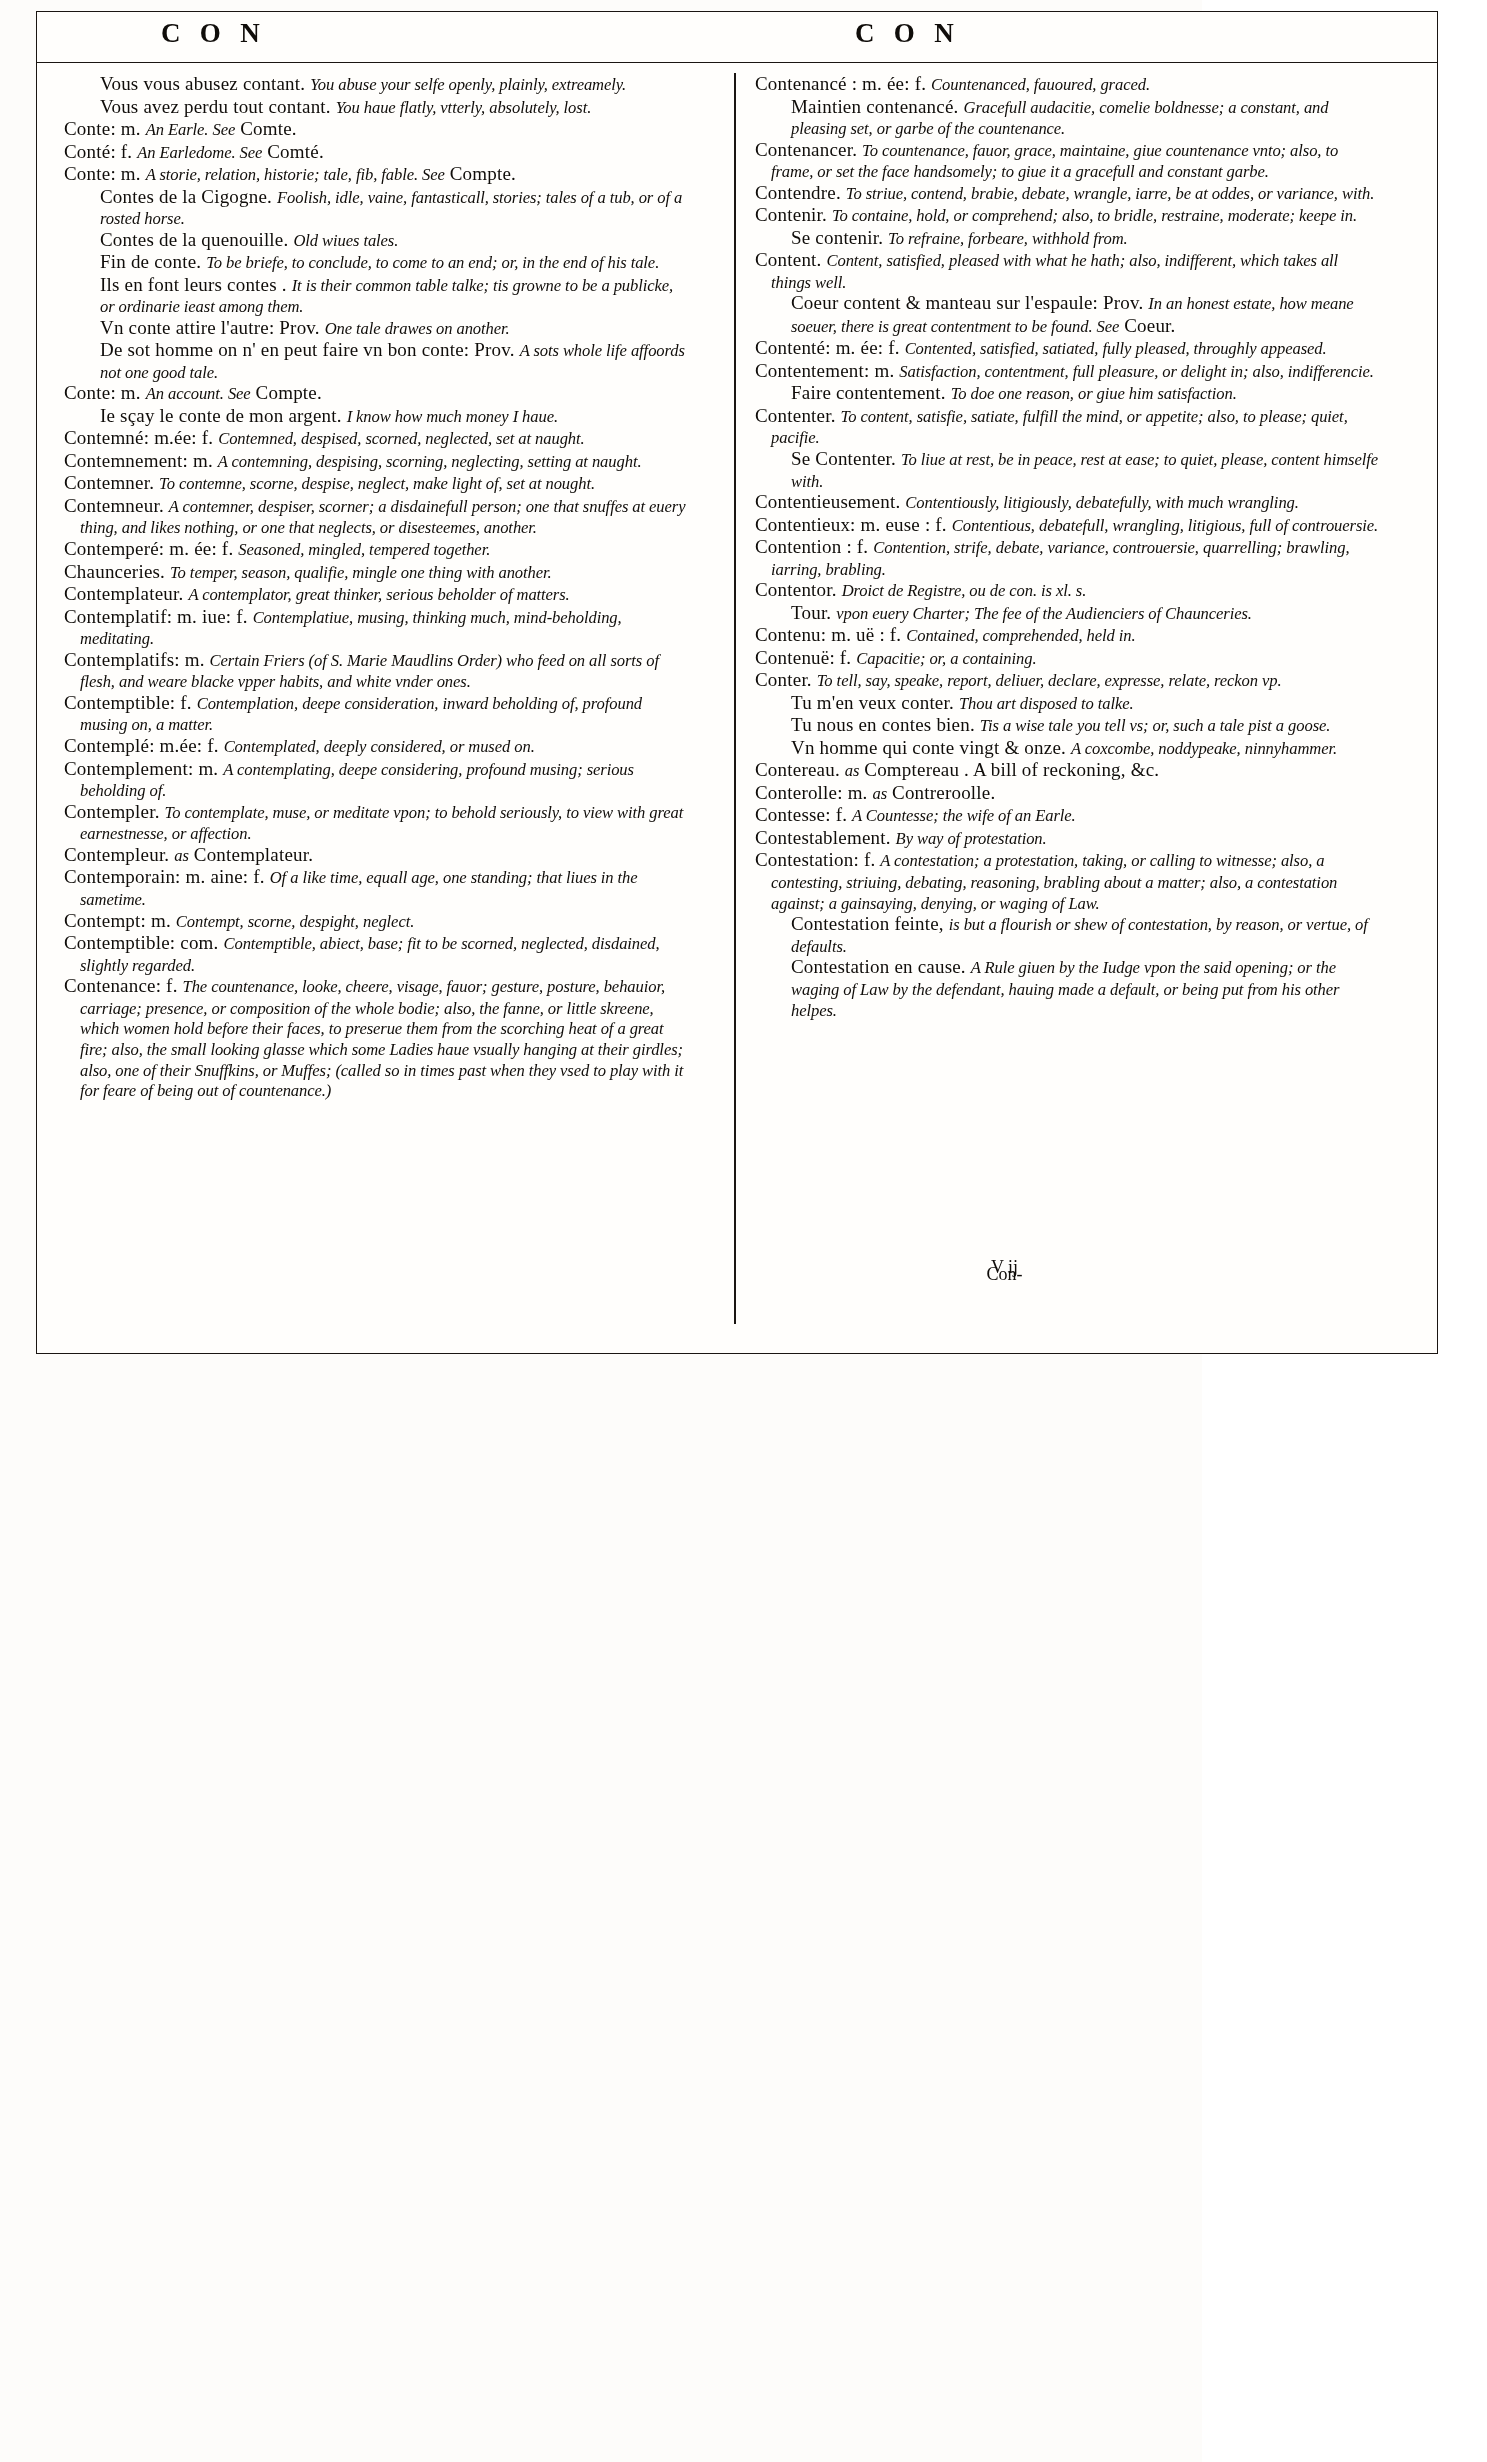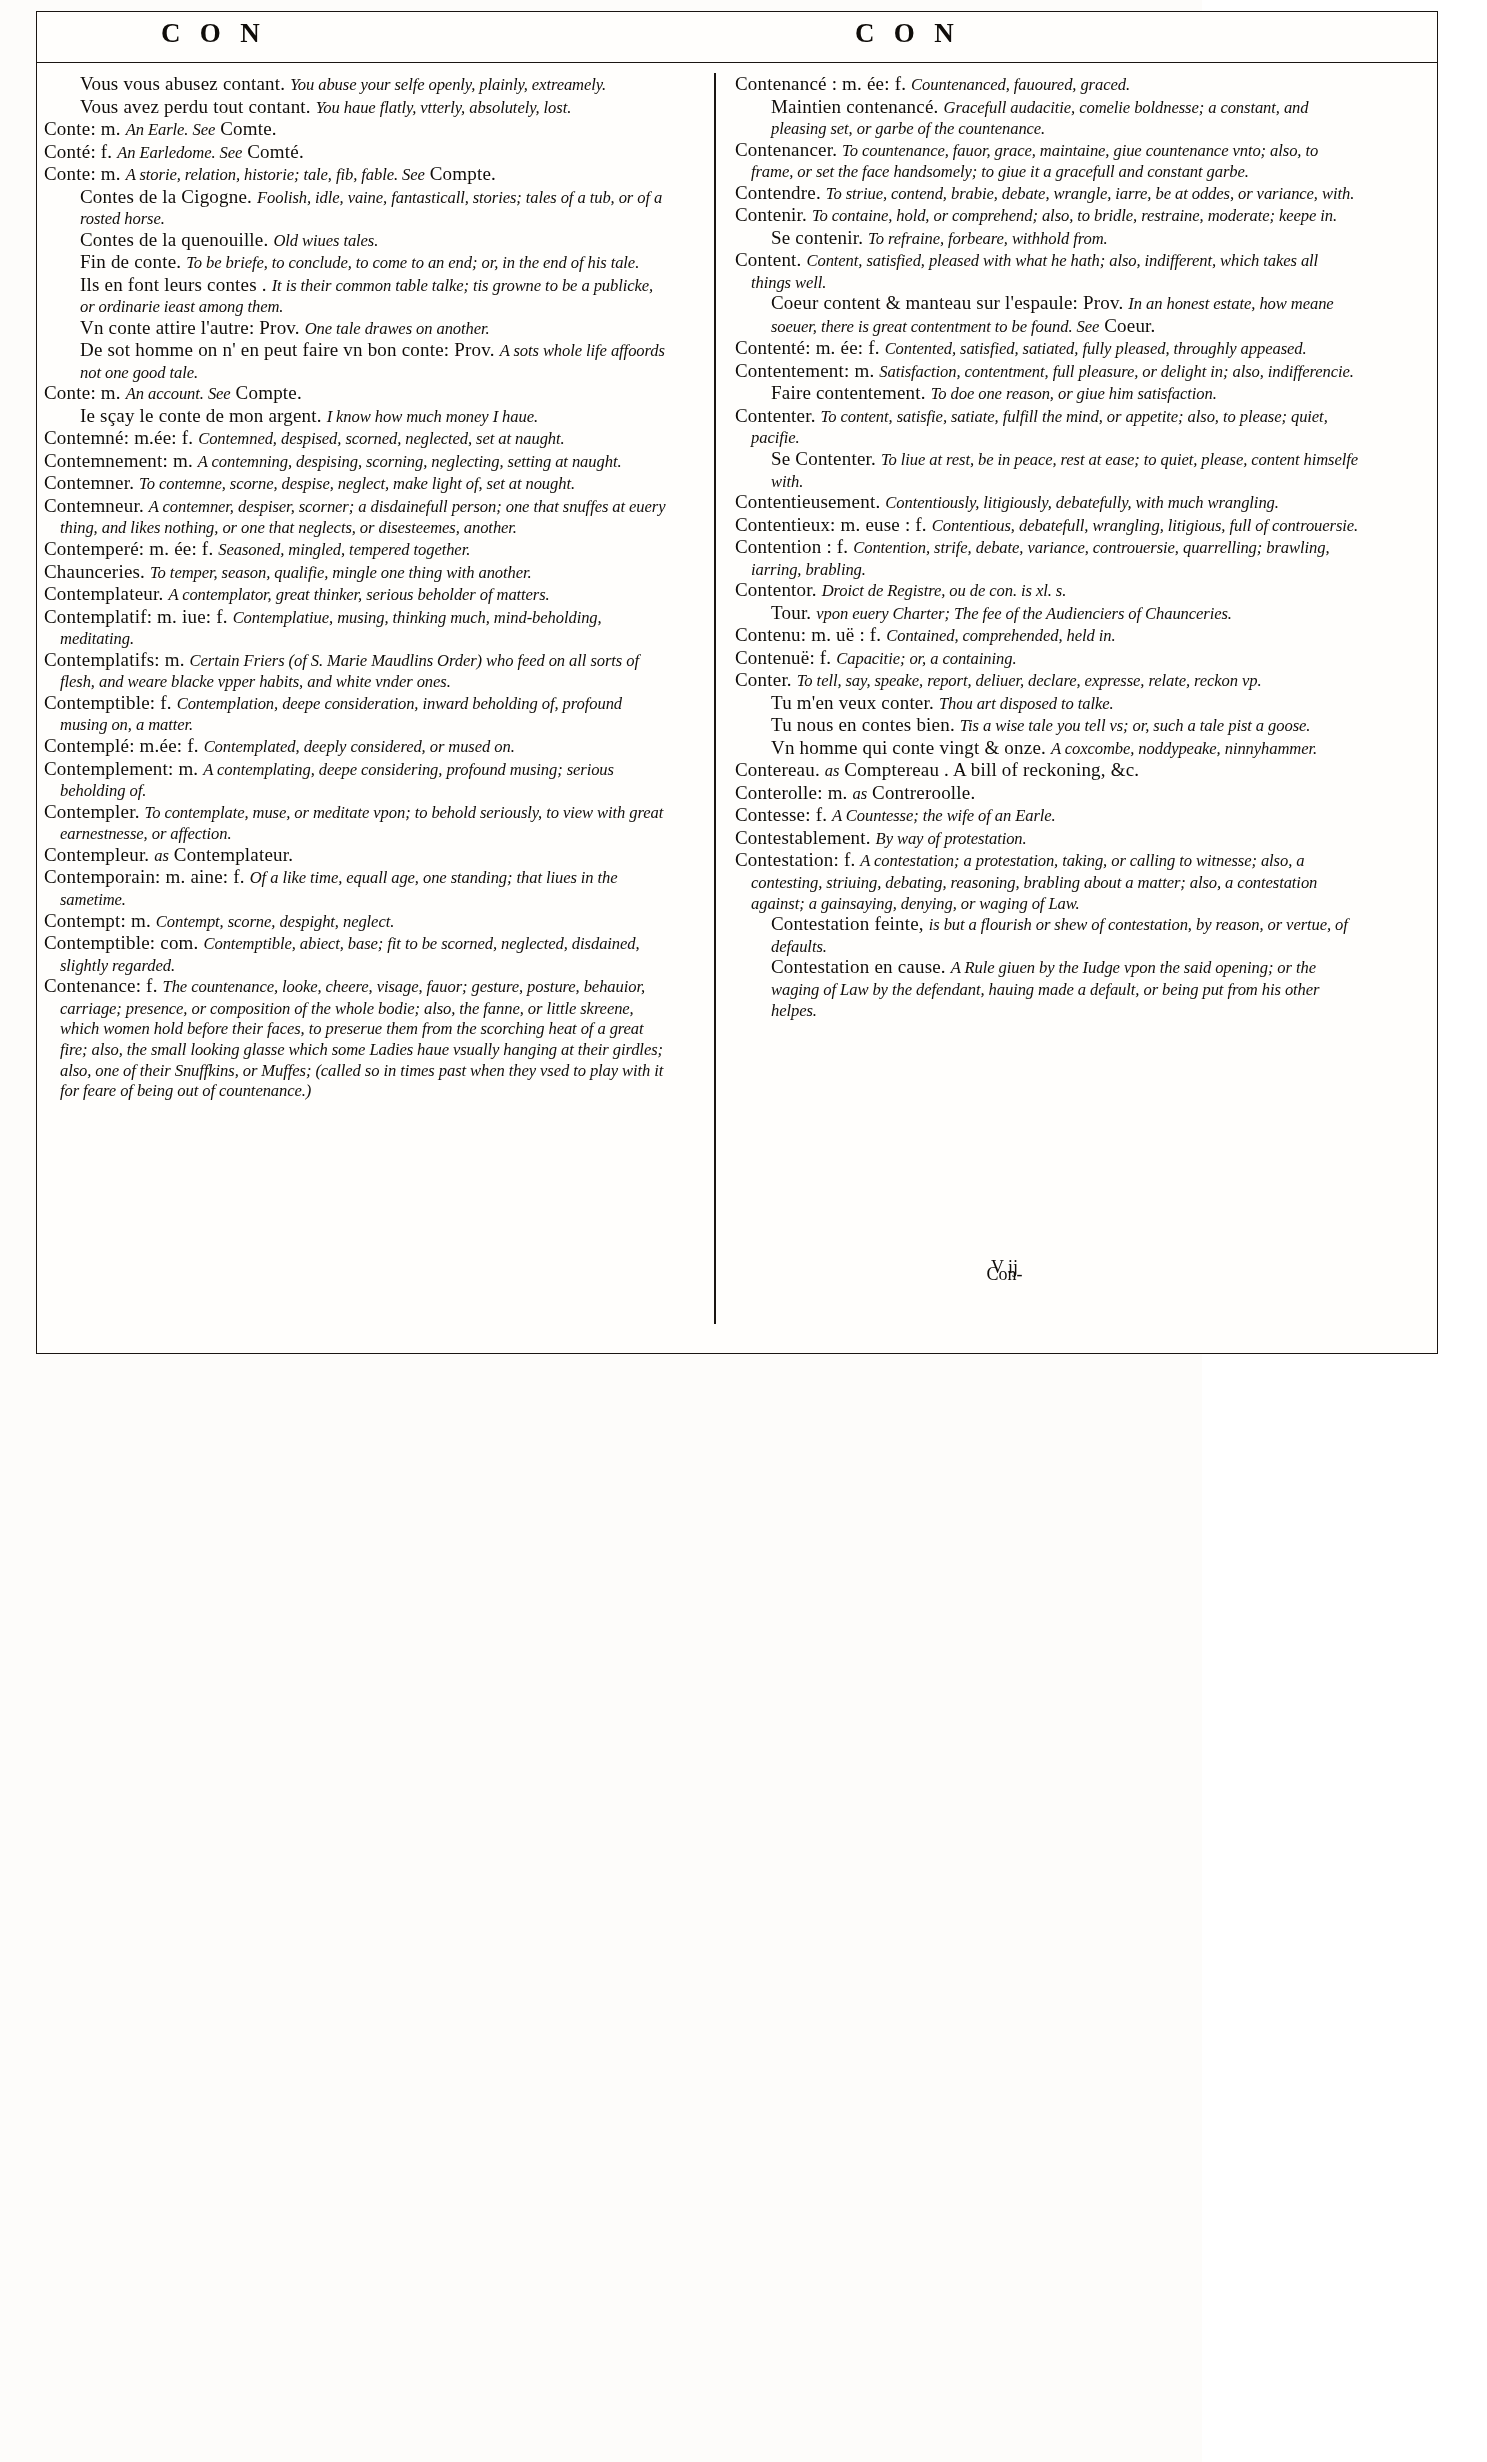--- a/index.html
+++ b/index.html
@@ -51,21 +51,21 @@
     font-size: 27px;
     letter-spacing: 6.3px;
     font-weight: 600;
     color: #100d0a;
   }
   .running-head.left { left: 125px; }
   .running-head.right { left: 819px; }
 
   .columns {
     position: absolute;
-    left: 44px;
+    left: 64px;
     top: 73px;
     width: 1364px;
     height: 1253px;
   }
   .col {
     position: absolute;
     top: 0;
     width: 627px;
     height: 1251px;
     overflow: hidden;

